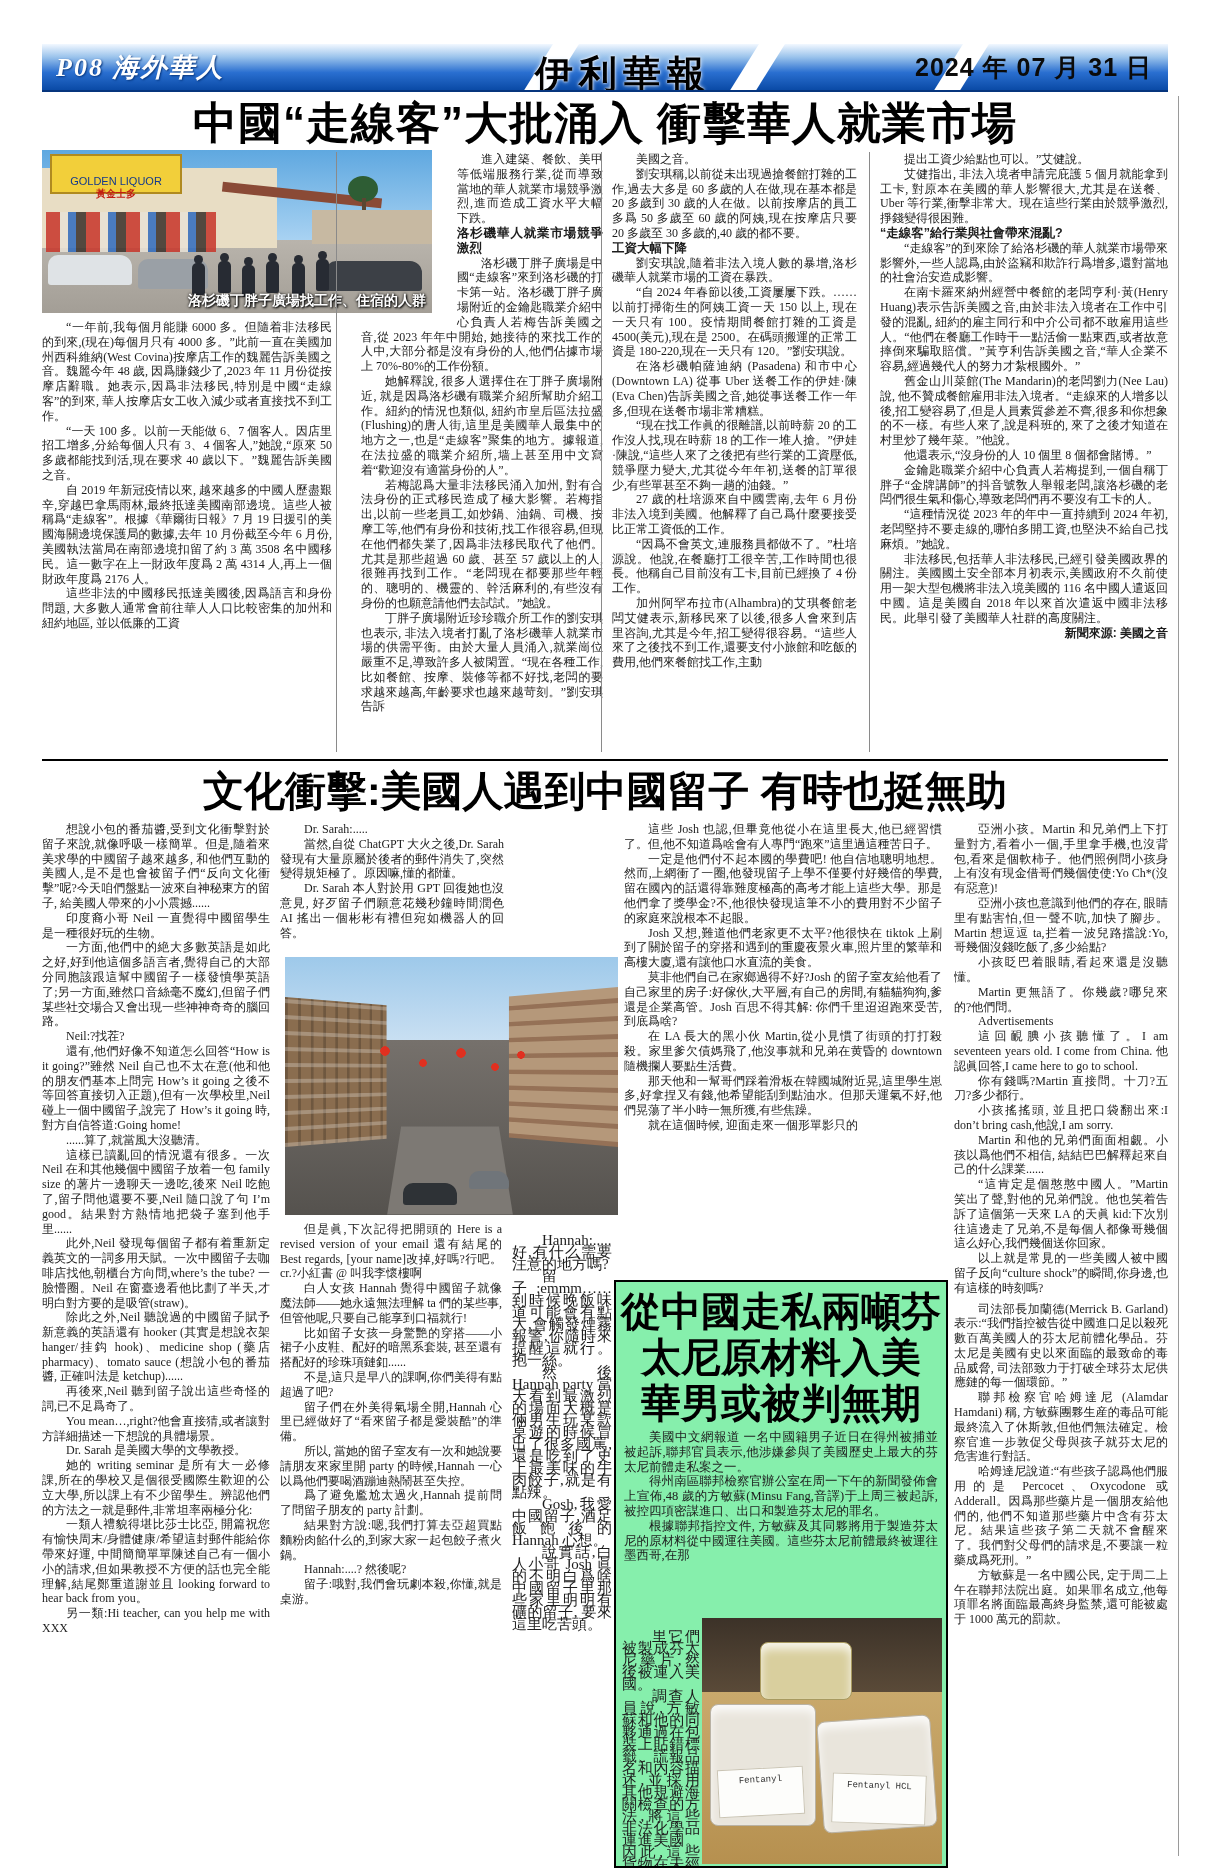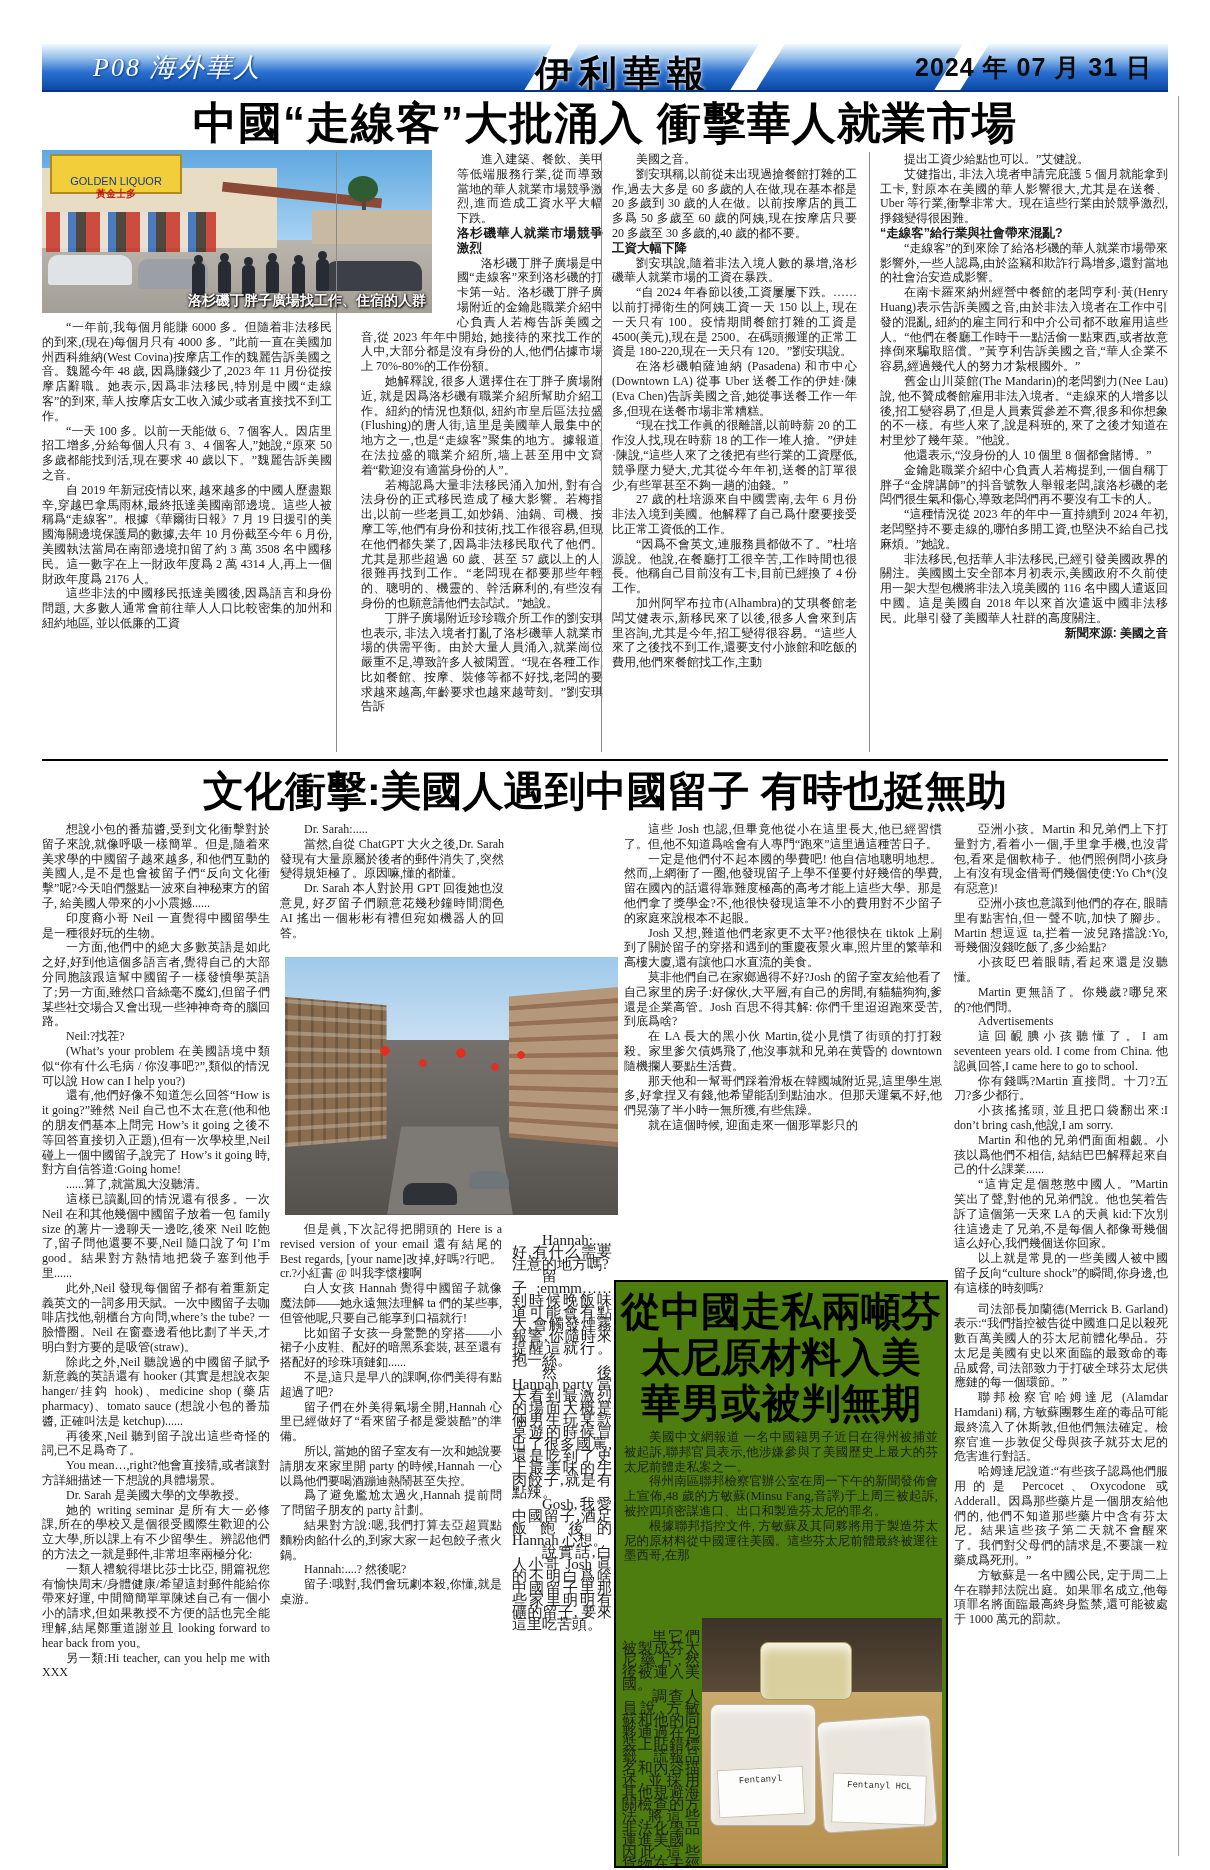--- a/index.html
+++ b/index.html
@@ -4,22 +4,22 @@
 <style>
   html,body{margin:0;padding:0;background:#ffffff;}
   .page{position:relative;width:1210px;height:1870px;background:#fff;overflow:hidden;
         font-family:"Liberation Serif","DejaVu Serif",serif;color:#1c1c1c;}
   .abs{position:absolute;}
   
   .banner{position:absolute;left:42px;top:44px;width:1126px;height:46px;
           background:linear-gradient(#f2f8ff 0%,#9cc4ec 28%,#2a6fd0 62%,#0a4aa6 100%);
           border-bottom:2px solid #06357d;overflow:hidden;}
   .slash{position:absolute;top:-6px;width:26px;height:60px;background:#fff;transform:skewX(-32deg);}
-  .banner-left{position:absolute;left:14px;top:6px;color:#fff;font-style:italic;font-weight:normal;
-               font-size:26px;letter-spacing:2px;text-shadow:1px 1px 2px #06357d;margin-left:37px;}
+  .banner-left{position:absolute;left:14px;top:6px;color:#fff;font-style:italic;font-weight:bold;
+               font-size:26px;letter-spacing:2px;text-shadow:1px 1px 2px #06357d;}
   .banner-center{position:absolute;left:0;right:0;top:5px;text-align:center;font-family:"Liberation Sans","DejaVu Sans",sans-serif;
                font-weight:900;font-size:38px;color:#000;letter-spacing:6px;text-shadow:0 0 4px #e8f2ff,0 0 2px #fff;margin-left:36px;}
   .banner-right{position:absolute;right:16px;top:7px;font-family:"Liberation Sans","DejaVu Sans",sans-serif;
                font-weight:bold;font-size:25px;color:#0b0b0b;letter-spacing:1px;}
   
   .h1{position:absolute;left:42px;top:94px;width:1126px;margin:0;text-align:center;
       font-family:"Liberation Sans","DejaVu Sans",sans-serif;font-weight:900;font-size:44px;
       letter-spacing:1px;color:#000;white-space:nowrap;}
   .h2{position:absolute;left:42px;top:764px;width:1126px;margin:0;text-align:center;
       font-family:"Liberation Sans","DejaVu Sans",sans-serif;font-weight:900;font-size:41px;color:#000;white-space:nowrap;}
@@ -62,21 +62,21 @@
   .p2-lanterns{position:absolute;left:90px;top:86px;width:160px;height:40px;
             background-image:radial-gradient(circle 5px at 10px 8px,#e03020 90%,transparent),radial-gradient(circle 4px at 48px 20px,#e03020 90%,transparent),radial-gradient(circle 5px at 86px 10px,#e03020 90%,transparent),radial-gradient(circle 4px at 120px 24px,#e03020 90%,transparent),radial-gradient(circle 4px at 146px 12px,#e03020 90%,transparent);}
   .p2-street{position:absolute;left:110px;bottom:0;width:110px;height:100px;background:#7d7974;transform:perspective(200px) rotateX(30deg);}
   
   .photo3{position:absolute;left:702px;top:1618px;width:240px;height:246px;overflow:hidden;
           background:linear-gradient(#3c3228 0%,#5a4a38 30%,#c9a96c 30%,#b6904f 100%);}
   .bag{position:absolute;background:#e9e5dc;border:1px solid #b9b2a4;border-radius:8px;box-shadow:inset 0 6px 10px rgba(255,255,255,.8);}
   .label{position:absolute;background:#fdfdfb;border:1px solid #cac4b4;color:#333;
          font-family:"Liberation Mono","DejaVu Sans Mono",monospace;font-size:9px;text-align:center;padding-top:6px;}
   
-  .a3box{position:absolute;left:614px;top:1280px;width:334px;height:588px;border:2px solid #000;background:#4d7c0f;box-sizing:border-box;overflow:hidden;}
+  .a3box{position:absolute;left:614px;top:1280px;width:334px;height:588px;border:2px solid #000;background:#86efac;box-sizing:border-box;overflow:hidden;}
 </style>
 </head>
 <body>
 
 <div class="page">
 
   <div class="banner">
     <div class="slash" style="left:496px;"></div>
     <div class="slash" style="left:702px;"></div>
     <div class="slash" style="left:906px;"></div>
@@ -156,21 +156,20 @@
 
   <div class="hrule" style="left:42px;top:759px;width:1126px;"></div>
 
   <h2 class="h2">文化衝擊:美國人遇到中國留子 有時也挺無助</h2>
 
   <div class="abs bt" style="left:42px;top:822px;width:228px;height:1042px;">
       <p>想說小包的番茄醬,受到文化衝擊對於留子來說,就像呼吸一樣簡單。但是,隨着來美求學的中國留子越來越多, 和他們互動的美國人,是不是也會被留子們“反向文化衝擊”呢?今天咱們盤點一波來自神秘東方的留子, 給美國人帶來的小小震撼......</p>
       <p>印度裔小哥 Neil 一直覺得中國留學生是一種很好玩的生物。</p>
       <p>一方面,他們中的絶大多數英語是如此之好,好到他這個多語言者,覺得自己的大部分同胞該跟這幫中國留子一樣發憤學英語了;另一方面,雖然口音絲毫不魔幻,但留子們某些社交場合又會出現一些神神奇奇的腦回路。</p>
       <p>Neil:?找茬?</p>
-      <p>(What’s your problem 在美國語境中類似“你有什么毛病 / 你沒事吧?”,類似的情況可以說 How can I help you?)</p>
       <p>還有,他們好像不知道怎么回答“How is it going?”雖然 Neil 自己也不太在意(他和他的朋友們基本上問完 How’s it going 之後不等回答直接切入正題),但有一次學校里,Neil 碰上一個中國留子,說完了 How’s it going 時,對方自信答道:Going home!</p>
       <p>......算了,就當風大沒聽清。</p>
       <p>這樣已讀亂回的情況還有很多。一次 Neil 在和其他幾個中國留子放着一包 family size 的薯片一邊聊天一邊吃,後來 Neil 吃飽了,留子問他還要不要,Neil 隨口說了句 I’m good。結果對方熱情地把袋子塞到他手里......</p>
       <p>此外,Neil 發現每個留子都有着重新定義英文的一詞多用天賦。一次中國留子去咖啡店找他,朝櫃台方向問,where’s the tube? 一臉懵圈。Neil 在窗臺邊看他比劃了半天,才明白對方要的是吸管(straw)。</p>
       <p>除此之外,Neil 聽說過的中國留子賦予新意義的英語還有 hooker (其實是想說衣架 hanger/挂鈎 hook)、medicine shop (藥店 pharmacy)、tomato sauce (想說小包的番茄醬, 正確叫法是 ketchup)......</p>
       <p>再後來,Neil 聽到留子說出這些奇怪的詞,已不足爲奇了。</p>
       <p>You mean…,right?他會直接猜,或者讓對方詳細描述一下想說的具體場景。</p>
       <p>Dr. Sarah 是美國大學的文學教授。</p>
       <p>她的 writing seminar 是所有大一必修課,所在的學校又是個很受國際生歡迎的公立大學,所以課上有不少留學生。辨認他們的方法之一就是郵件,非常坦率兩極分化:</p>
       <p>一類人禮貌得堪比莎士比亞, 開篇祝您有愉快周末/身體健康/希望這封郵件能給你帶來好運, 中間簡簡單單陳述自己有一個小小的請求,但如果教授不方便的話也完全能理解,結尾鄭重道謝並且 looking forward to hear back from you。</p>

